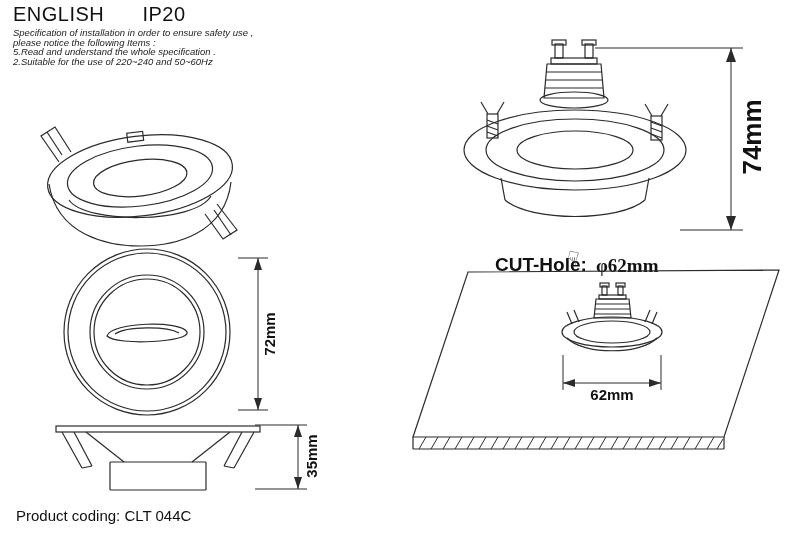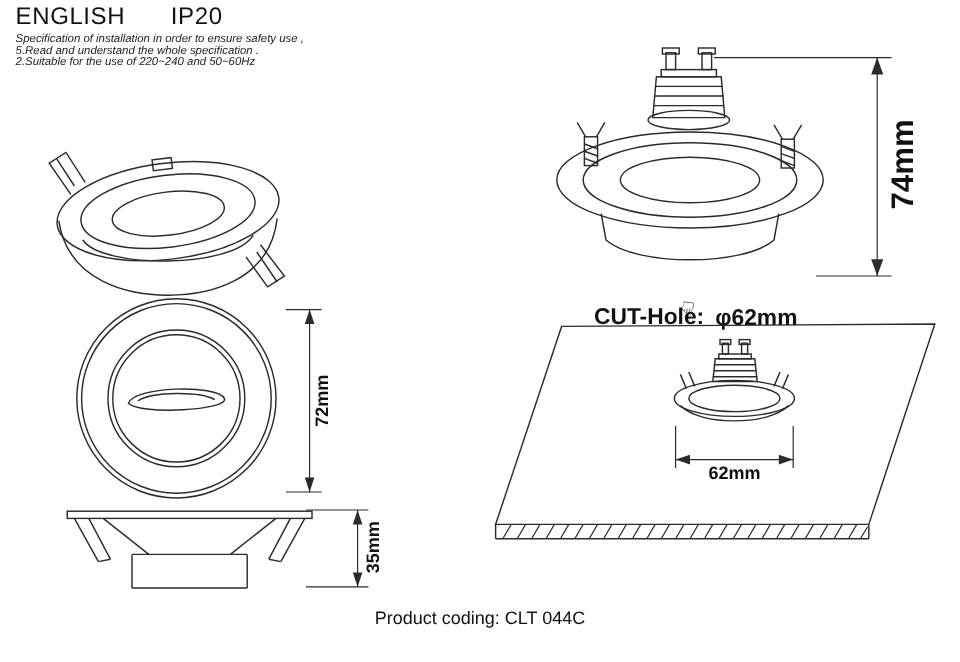--- a/index.html
+++ b/index.html
@@ -11,34 +11,35 @@
   .title{font-size:20px;letter-spacing:.5px;color:#111;}
   .spec{font-size:9.5px;line-height:9.6px;color:#222;white-space:nowrap;}
   .draw{stroke:#2b2b2b;fill:none;stroke-width:1.2;}
   .thin{stroke:#2b2b2b;fill:none;stroke-width:1;}
   .arrow{fill:#2b2b2b;stroke:none;}
   .dimlabel{font-weight:600;font-size:15px;color:#111;white-space:nowrap;}
   .vrot{transform:translate(-50%,-50%) rotate(-90deg);}
   .big{font-size:26px;font-weight:700;}
   .cutrow{font-size:19px;font-weight:700;color:#111;white-space:nowrap;}
   .hand{font-size:19px;transform:rotate(12deg);display:inline-block;color:#222;}
-  .footer{font-size:15px;color:#111;text-align:center;}
+  .footer{font-size:15px;color:#111;padding-left:16px;}
 </style>
 </head>
 <body>
 
 <div id="page">
 
   <div class="abs title" style="left:13px;top:3px;">
     <span>ENGLISH</span>
     <span style="margin-left:32px;">IP20</span>
   </div>
 
   <div class="abs spec" style="left:13px;top:28px;font-style:italic;">
     <div>Specification of installation in order to ensure safety use ,</div>
+    <div>please notice the following Items :</div>
     <div>5.Read and understand the whole specification .</div>
     <div>2.Suitable for the use of 220~240 and 50~60Hz</div>
   </div>
 
   <svg class="abs" style="left:35px;top:108px;" width="210" height="148" viewBox="0 0 210 148">
     <g class="draw">
       <g transform="rotate(-7 105 68)">
         <ellipse cx="105" cy="68" rx="93" ry="40"></ellipse>
         <ellipse cx="105" cy="68" rx="73" ry="30"></ellipse>
         <ellipse cx="105" cy="70" rx="47" ry="18"></ellipse>
@@ -143,21 +144,21 @@
       <line x1="105" y1="190" x2="168" y2="190"></line>
       <line x1="156" y1="8" x2="156" y2="190"></line>
     </g>
     <polygon class="arrow" points="156,8 151,22 161,22"></polygon>
     <polygon class="arrow" points="156,190 151,176 161,176"></polygon>
   </svg>
   <div class="abs dimlabel vrot big" style="left:752px;top:137px;">74mm</div>
 
   <span class="abs cutrow" style="left:495px;top:254px;">CUT-Hole:</span>
   <span class="abs hand" style="left:567px;top:247px;">☟</span>
-  <span class="abs cutrow" style="left:596px;top:255px;font-weight:600;">φ62mm</span>
+  <span class="abs cutrow" style="left:596px;top:255px;font-weight:600;font-family:Liberation Serif, serif;">φ62mm</span>
 
   <svg class="abs" style="left:405px;top:262px;" width="390" height="196" viewBox="0 0 390 196">
     <g class="draw">
       <path d="M 63,10 L 374,8 L 319,175 L 8,175 Z"></path>
       <line x1="8" y1="175" x2="8" y2="187"></line>
       <line x1="8" y1="187" x2="319" y2="187"></line>
       <line x1="319" y1="175" x2="319" y2="187"></line>
     </g>
     <g class="thin">
       <line x1="14" y1="187" x2="21" y2="175"></line>

